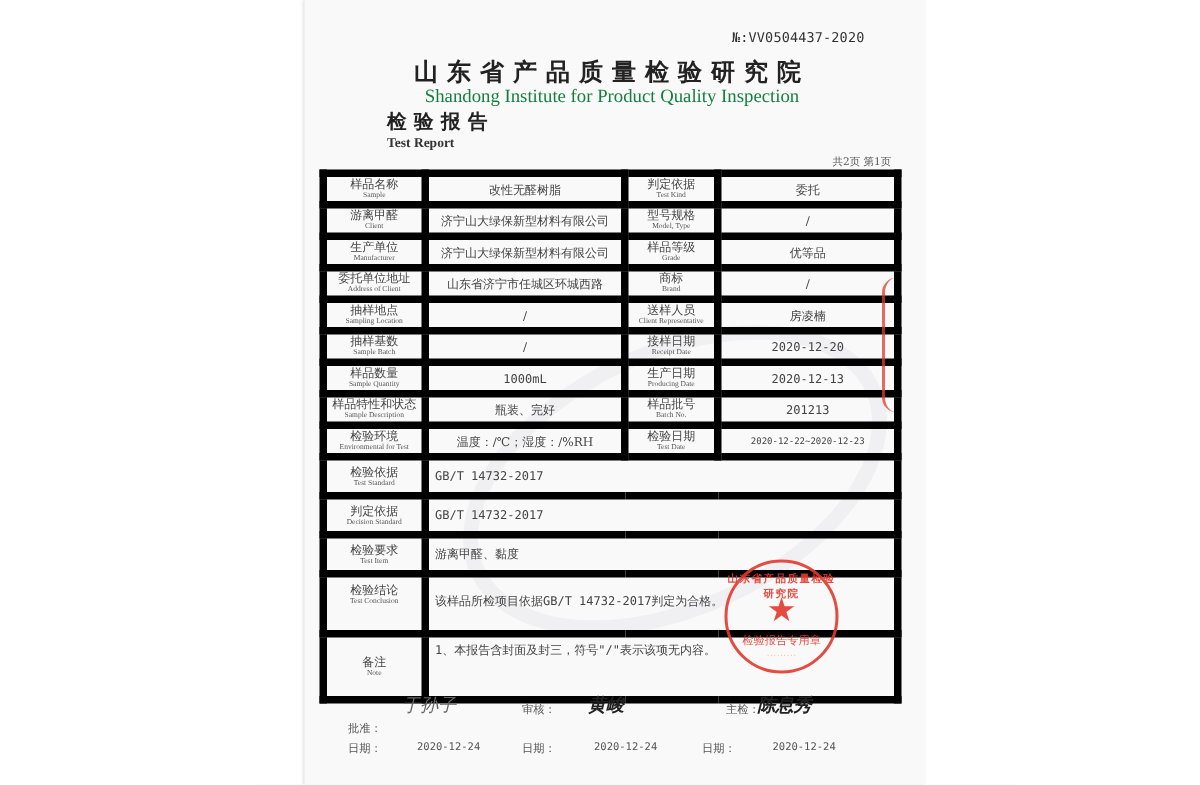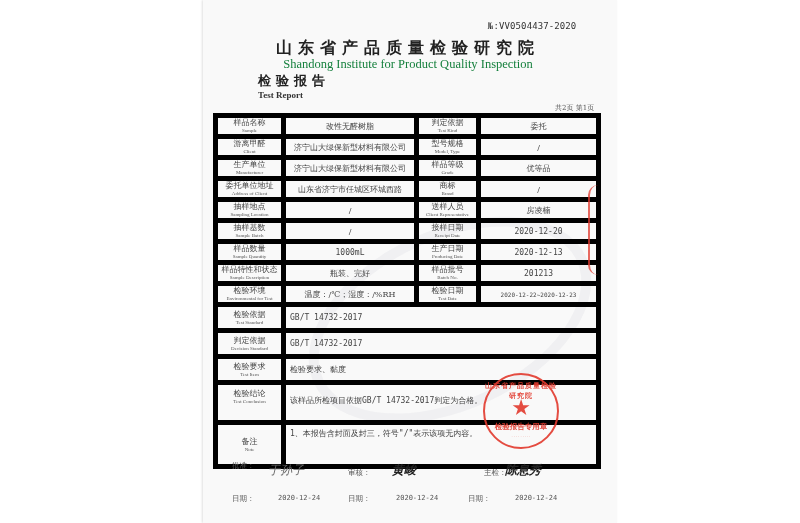--- a/index.html
+++ b/index.html
@@ -47,21 +47,21 @@
   td.val { font-size:7.5px; }
   td.val-left { text-align:left !important; padding-left:4px !important; font-family:"DejaVu Sans Mono", monospace; font-size:7.5px; }
   td.val-left.top { vertical-align:top !important; padding-top:3px !important; }
   td.mono { font-family:"DejaVu Sans Mono", monospace; font-size:7.5px; }
   .stamp {
     position:absolute; left:483px; top:373px; width:76px; height:76px; border-radius:50%;
     border:2.5px solid #e23a2e; box-sizing:border-box; color:#e23a2e; opacity:0.9;
   }
   .stamp .arc { position:absolute; left:0; top:6px; width:100%; text-align:center; font-size:7px; font-weight:bold; letter-spacing:1px; font-family:"DejaVu Sans", sans-serif; }
   .stamp .star { position:absolute; left:0; top:22px; width:100%; text-align:center; font-size:22px; line-height:22px; }
-  .stamp .bottom { position:absolute; left:0; top:47px; width:100%; text-align:center; font-size:7.5px; font-weight:bold; font-family:"DejaVu Sans", sans-serif; }
+  .stamp .bottom { position:absolute; left:0; top:47px; width:100%; text-align:center; font-size:7.5px; font-weight:normal; font-family:"DejaVu Sans", sans-serif; }
   .stamp .code { position:absolute; left:0; top:60px; width:100%; text-align:center; font-size:3.5px; }
   .side-stamp {
     position:absolute; left:588px; top:185px; width:12px; height:90px;
     border-left:2px solid #e23a2e; border-radius:10px 0 0 10px; opacity:0.75;
   }
   .sig-row { position:absolute; font-size:7.5px; color:#555; font-family:"DejaVu Sans", sans-serif; }
   .sig-date { position:absolute; font-size:7px; color:#555; font-family:"DejaVu Sans Mono", monospace; }
   .signature { position:absolute; font-family:"DejaVu Serif", serif; font-style:italic; color:#222; font-size:12px; }
   .watermark {
     position:absolute; left:300px; top:230px; width:280px; height:160px;
@@ -209,21 +209,21 @@
           <span class="cn">判定依据</span>
           <span class="en">Decision Standard</span>
         </td>
         <td colspan="3" class="val-left">GB/T 14732-2017</td>
       </tr>
       <tr style="height: 26px;">
         <td class="lbl">
           <span class="cn">检验要求</span>
           <span class="en">Test Item</span>
         </td>
-        <td colspan="3" class="val-left">检验要求、黏度</td>
+        <td colspan="3" class="val-left">游离甲醛、黏度</td>
       </tr>
       <tr style="height: 40px;">
         <td class="lbl" style="vertical-align:top;padding-top:4px">
           <span class="cn">检验结论</span>
           <span class="en">Test Conclusion</span>
         </td>
         <td colspan="3" class="val-left" style="vertical-align:top;padding-top:10px">该样品所检项目依据GB/T 14732-2017判定为合格。</td>
       </tr>
       <tr style="height: 44px;">
         <td class="lbl">
@@ -237,21 +237,21 @@
 
 <div class="side-stamp"></div>
 
 <div class="stamp">
   <div class="arc">山东省产品质量检验研究院</div>
   <div class="star">★</div>
   <div class="bottom">检验报告专用章</div>
   <div class="code">· · · · · · · · ·</div>
 </div>
 
-<div class="sig-row" style="left:232px;top:461px;">批准：</div>
+<div class="sig-row" style="left:232px;top:481px;">批准：</div>
 <div class="signature" style="left:268px;top:462px;color:#666;">于孙子</div>
 <div class="sig-row" style="left:348px;top:468px;">审核：</div>
 <div class="signature" style="left:392px;top:462px;font-weight:bold;">黄峻</div>
 <div class="sig-row" style="left:484px;top:468px;">主检：</div>
 <div class="signature" style="left:505px;top:462px;font-weight:bold;">陈息秀</div>
 
 <div class="sig-row" style="left:232px;top:494px;">日期：</div>
 <div class="sig-date" style="left:278px;top:494px;">2020-12-24</div>
 <div class="sig-row" style="left:348px;top:494px;">日期：</div>
 <div class="sig-date" style="left:396px;top:494px;">2020-12-24</div>

